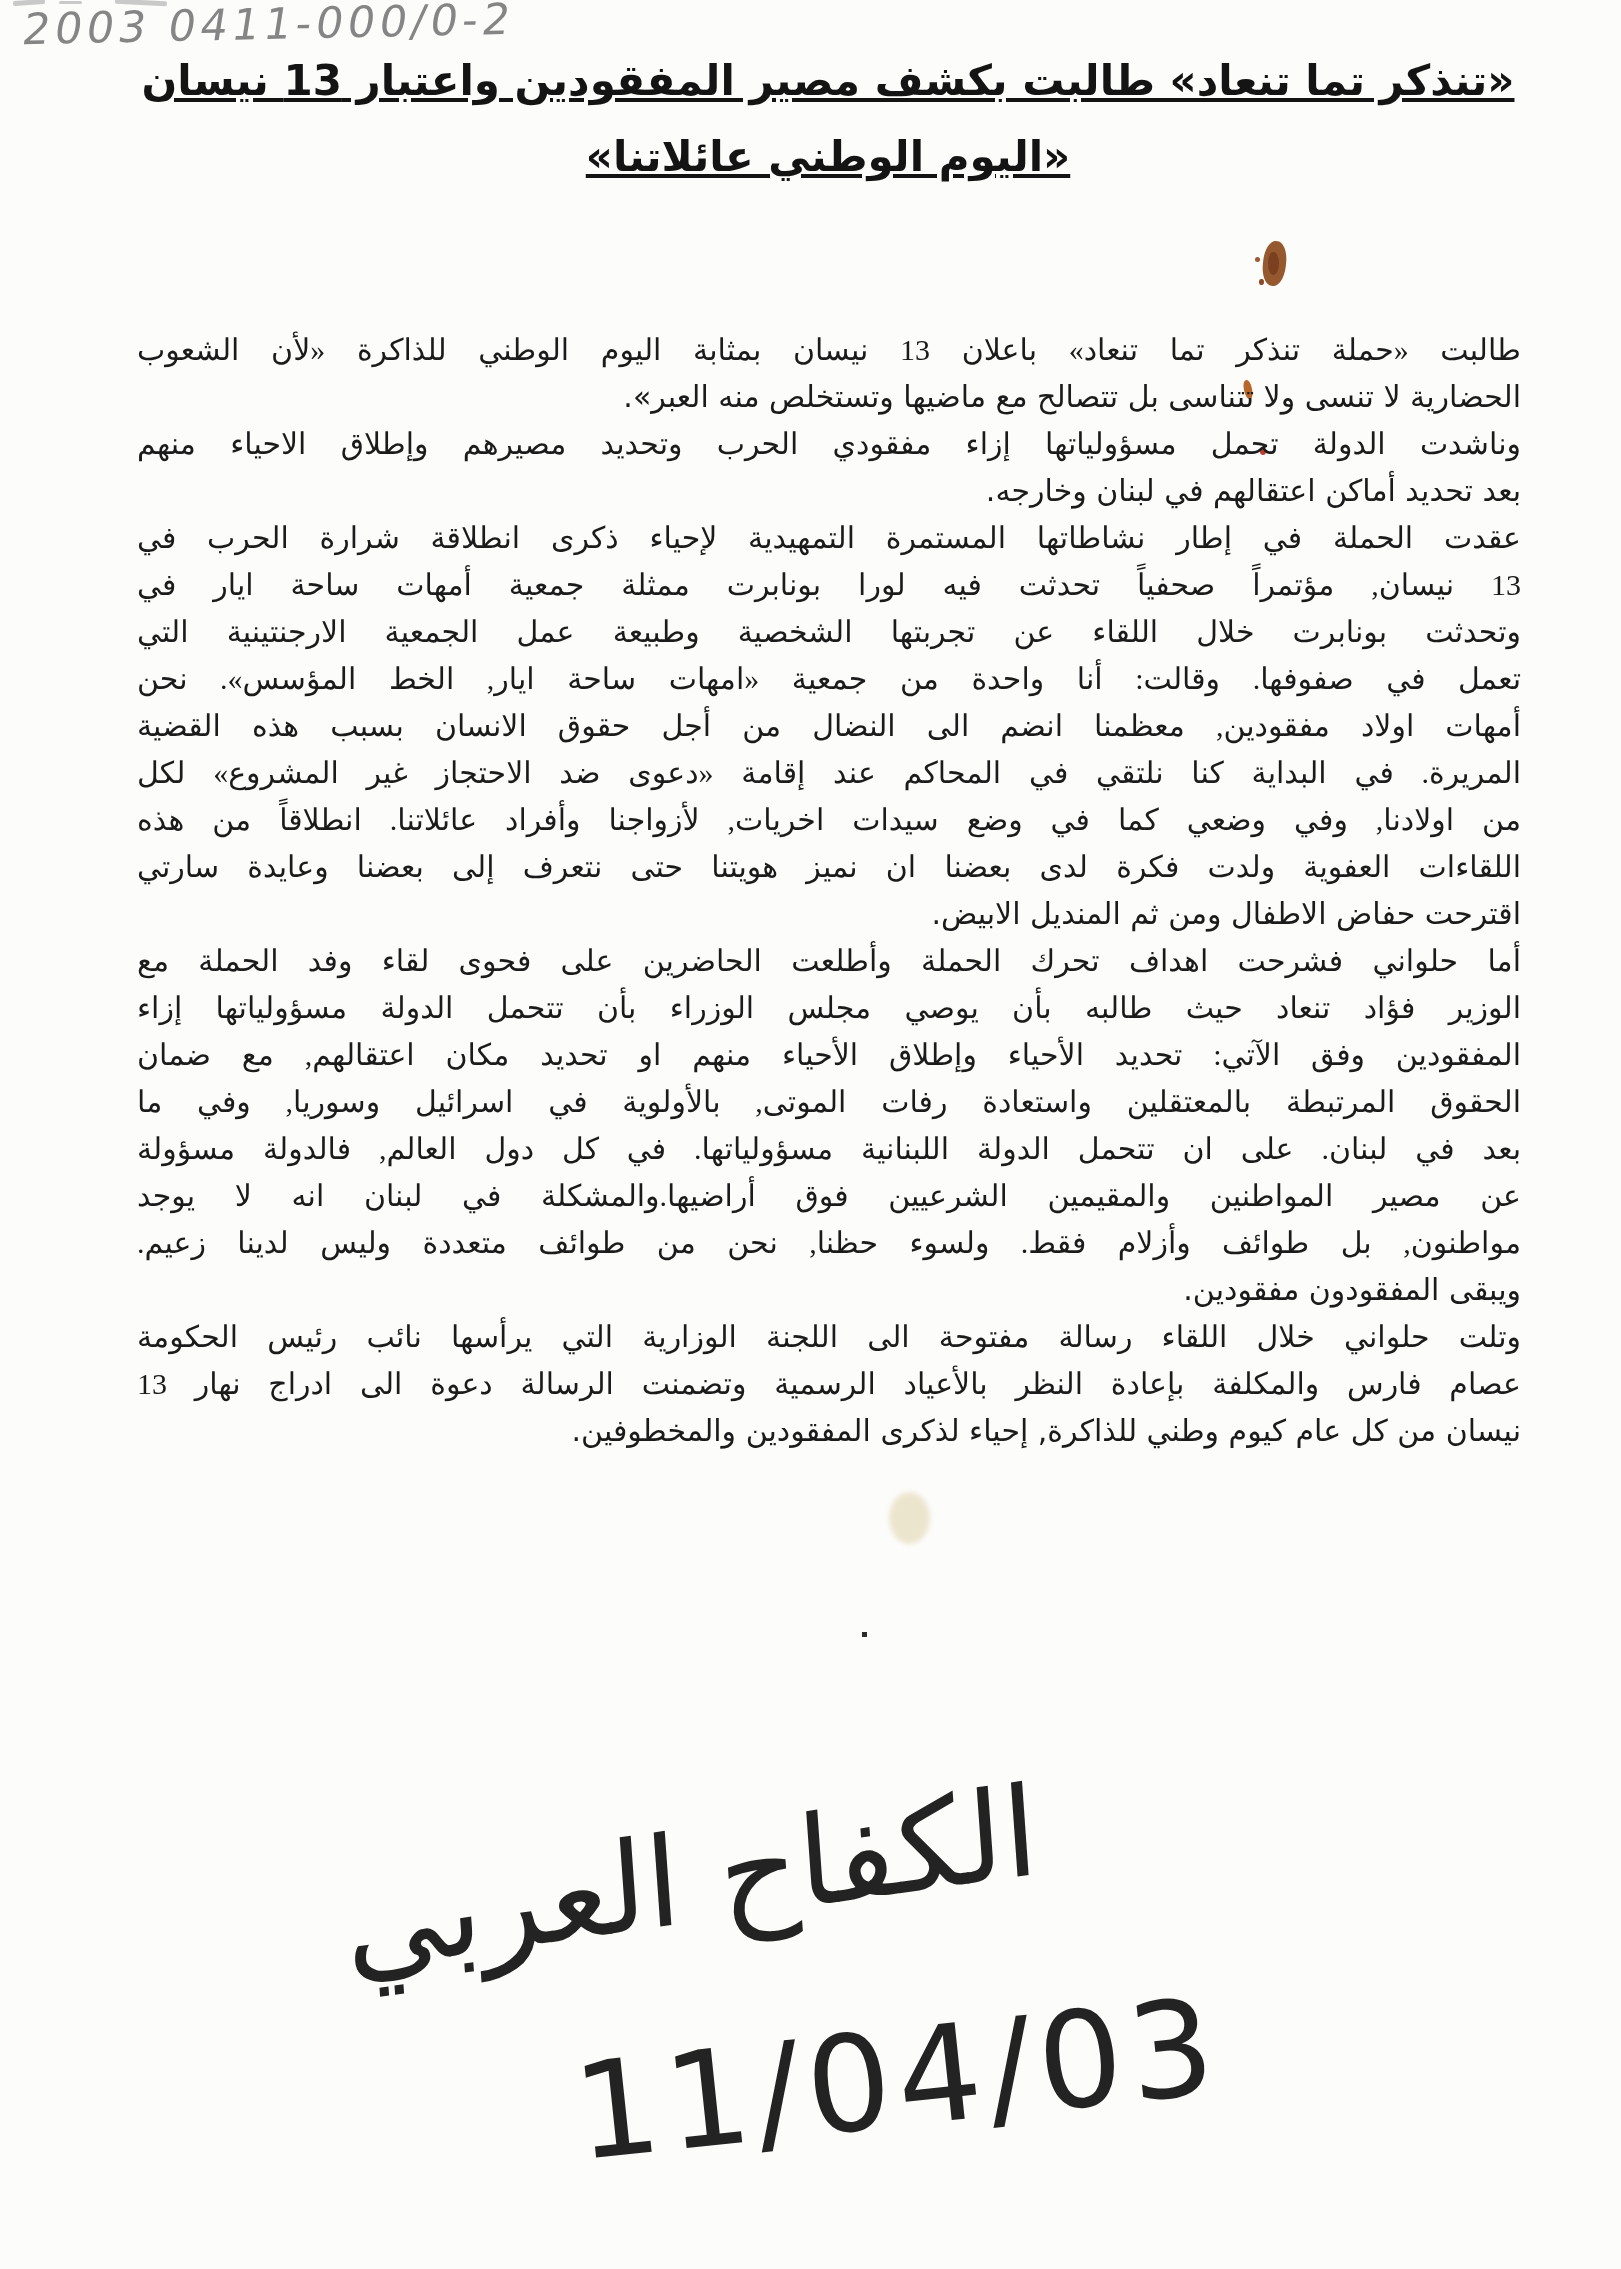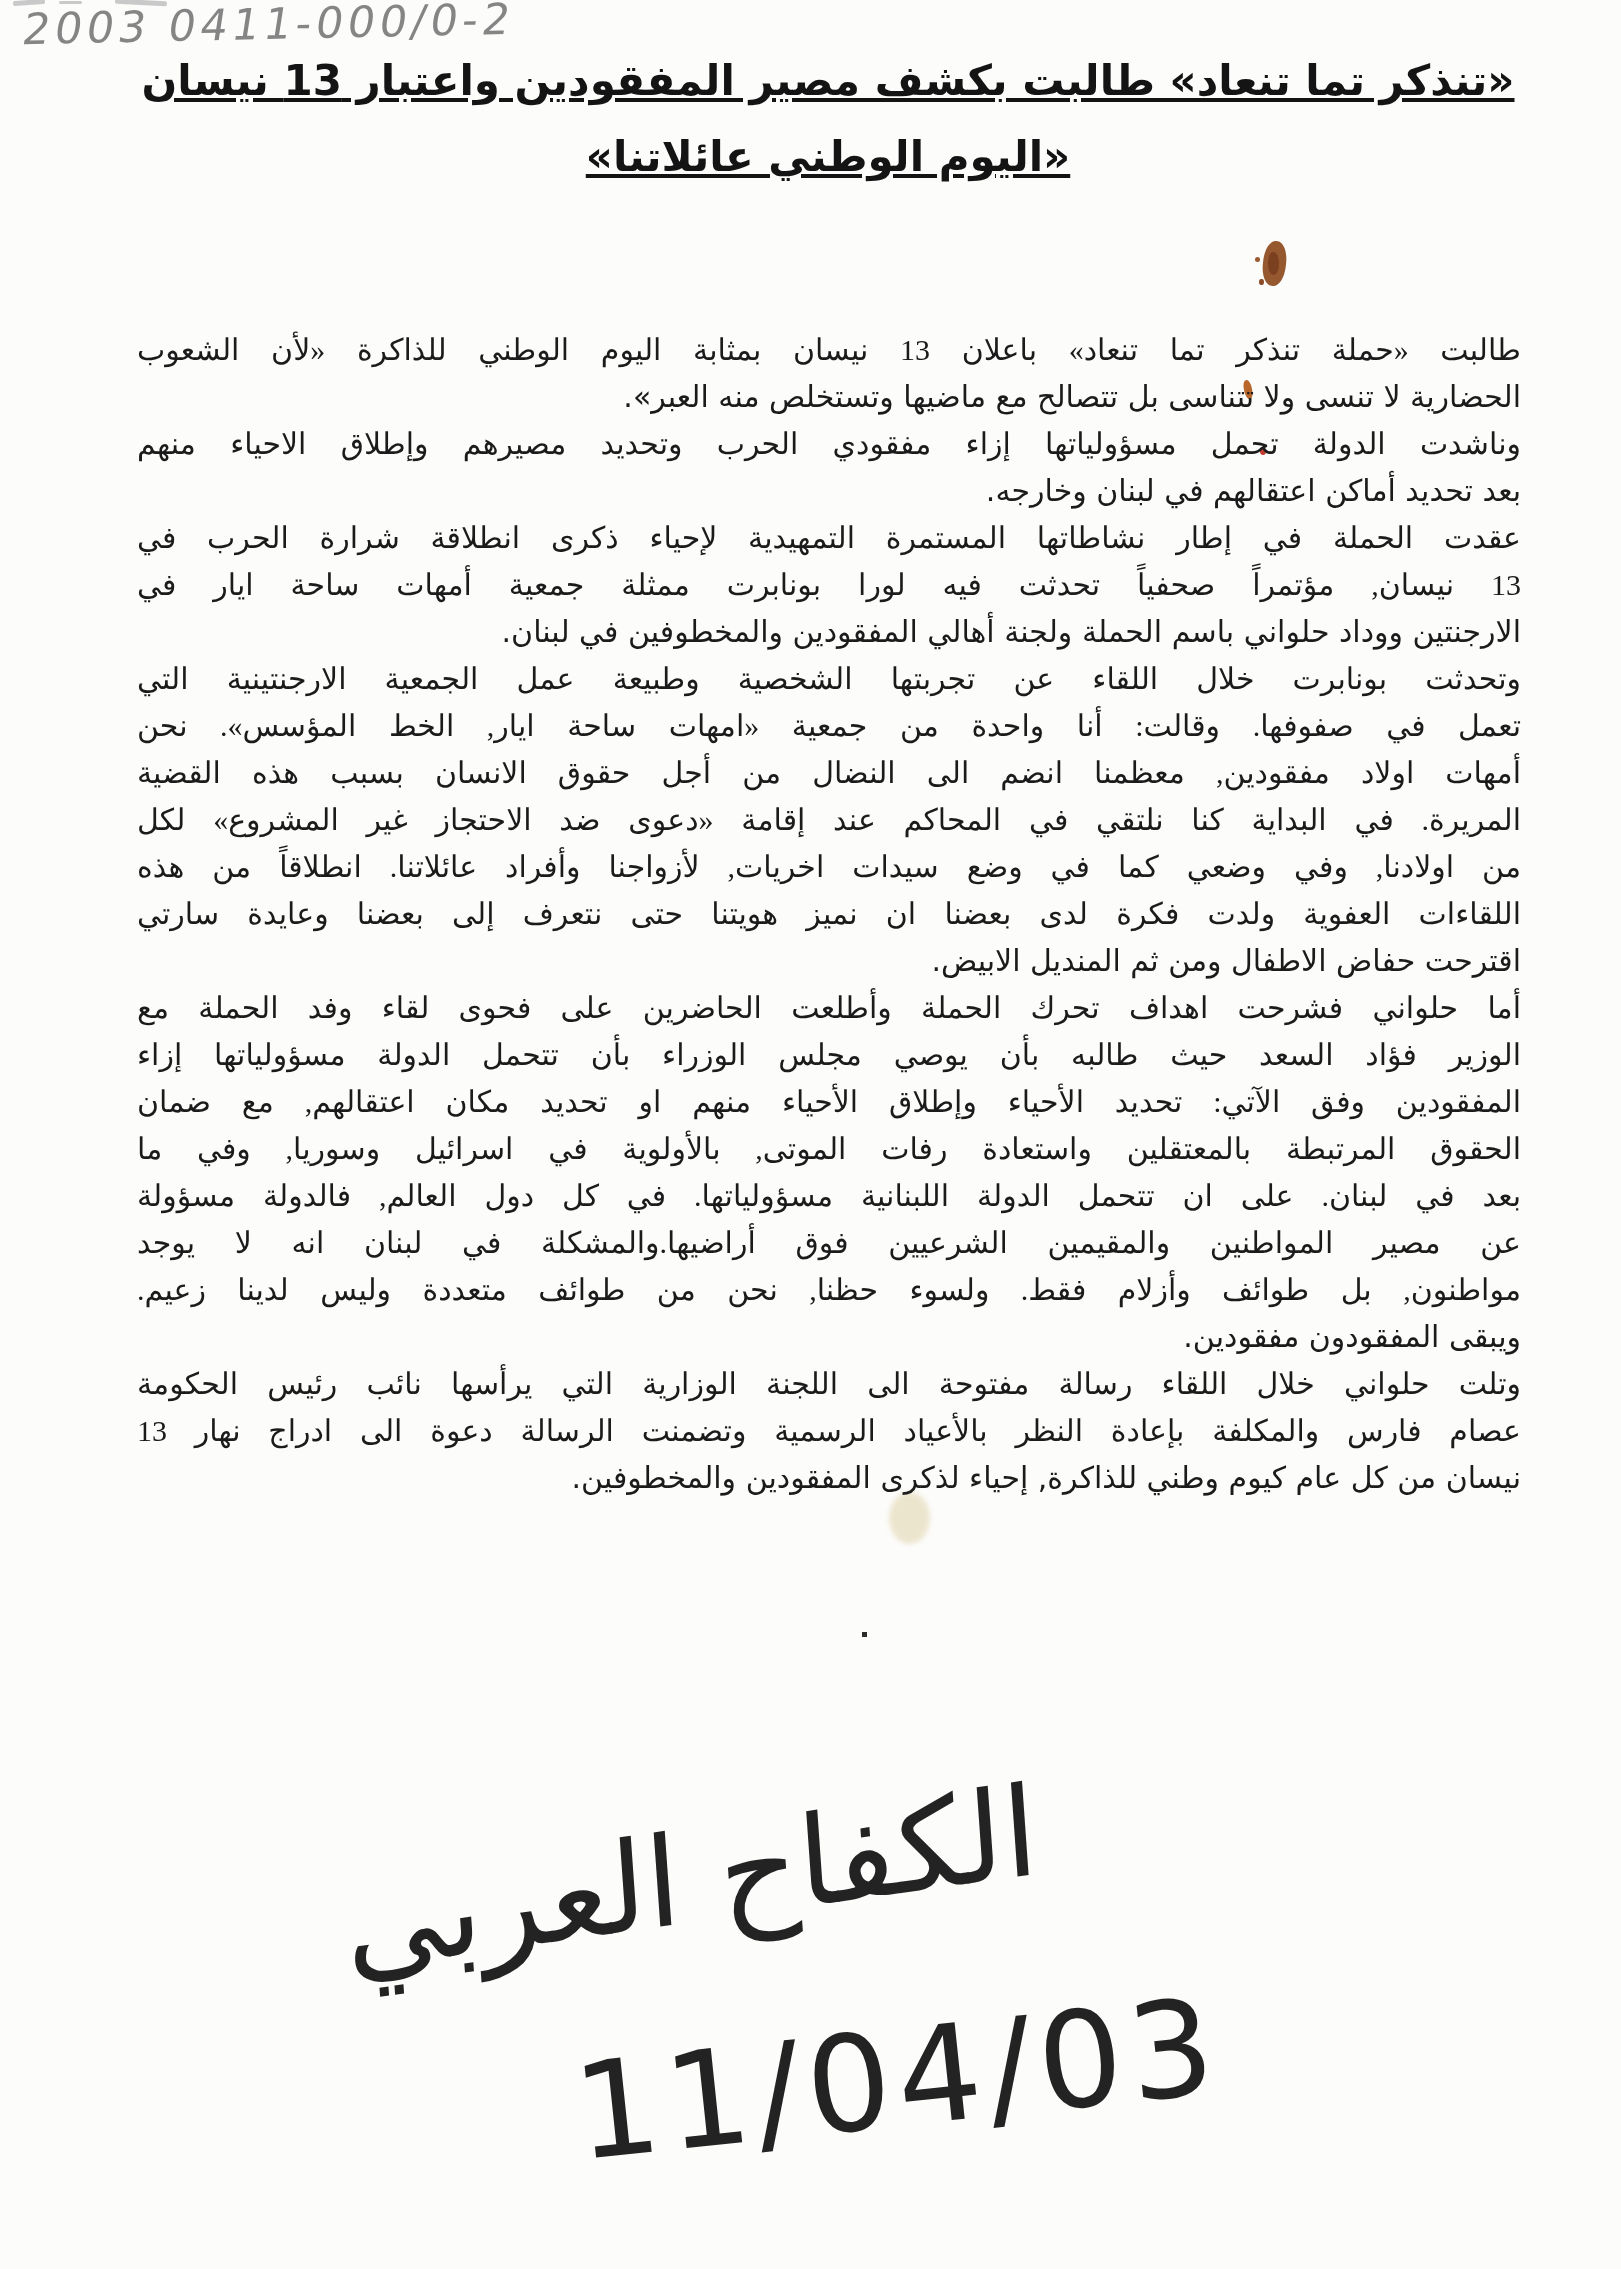--- a/index.html
+++ b/index.html
@@ -97,32 +97,31 @@
 
   <div class="body-text">
     <div class="line j">طالبت «حملة تنذكر تما تنعاد» باعلان 13 نيسان بمثابة اليوم الوطني للذاكرة «لأن الشعوب</div>
     <div class="line e">الحضارية لا تنسى ولا تتناسى بل تتصالح مع ماضيها وتستخلص منه العبر».</div>
 
     <div class="line j">وناشدت الدولة تحمل مسؤولياتها إزاء مفقودي الحرب وتحديد مصيرهم وإطلاق الاحياء منهم</div>
     <div class="line e">بعد تحديد أماكن اعتقالهم في لبنان وخارجه.</div>
 
     <div class="line j">عقدت الحملة في إطار نشاطاتها المستمرة التمهيدية لإحياء ذكرى انطلاقة شرارة الحرب في</div>
     <div class="line j">13 نيسان, مؤتمراً صحفياً تحدثت فيه لورا بونابرت ممثلة جمعية أمهات ساحة ايار في</div>
-    <div class="line e">الارجنتين ووداد حلواني باسم الحملة ولجنة أهالي المفقودين والمخطوفين في لبنان.</div>
 
     <div class="line j">وتحدثت بونابرت خلال اللقاء عن تجربتها الشخصية وطبيعة عمل الجمعية الارجنتينية التي</div>
     <div class="line j">تعمل في صفوفها. وقالت: أنا واحدة من جمعية «امهات ساحة ايار, الخط المؤسس». نحن</div>
     <div class="line j">أمهات اولاد مفقودين, معظمنا انضم الى النضال من أجل حقوق الانسان بسبب هذه القضية</div>
     <div class="line j">المريرة. في البداية كنا نلتقي في المحاكم عند إقامة «دعوى ضد الاحتجاز غير المشروع» لكل</div>
     <div class="line j">من اولادنا, وفي وضعي كما في وضع سيدات اخريات, لأزواجنا وأفراد عائلاتنا. انطلاقاً من هذه</div>
     <div class="line j">اللقاءات العفوية ولدت فكرة لدى بعضنا ان نميز هويتنا حتى نتعرف إلى بعضنا وعايدة سارتي</div>
     <div class="line e">اقترحت حفاض الاطفال ومن ثم المنديل الابيض.</div>
 
     <div class="line j">أما حلواني فشرحت اهداف تحرك الحملة وأطلعت الحاضرين على فحوى لقاء وفد الحملة مع</div>
-    <div class="line j">الوزير فؤاد السعد حيث طالبه بأن يوصي مجلس الوزراء بأن تتحمل الدولة مسؤولياتها إزاء</div>
+    <div class="line j">الوزير فؤاد تنعاد حيث طالبه بأن يوصي مجلس الوزراء بأن تتحمل الدولة مسؤولياتها إزاء</div>
     <div class="line j">المفقودين وفق الآتي: تحديد الأحياء وإطلاق الأحياء منهم او تحديد مكان اعتقالهم, مع ضمان</div>
     <div class="line j">الحقوق المرتبطة بالمعتقلين واستعادة رفات الموتى, بالأولوية في اسرائيل وسوريا, وفي ما</div>
     <div class="line j">بعد في لبنان. على ان تتحمل الدولة اللبنانية مسؤولياتها. في كل دول العالم, فالدولة مسؤولة</div>
     <div class="line j">عن مصير المواطنين والمقيمين الشرعيين فوق أراضيها.والمشكلة في لبنان انه لا يوجد</div>
     <div class="line j">مواطنون, بل طوائف وأزلام فقط. ولسوء حظنا, نحن من طوائف متعددة وليس لدينا زعيم.</div>
     <div class="line e">ويبقى المفقودون مفقودين.</div>
 
     <div class="line j">وتلت حلواني خلال اللقاء رسالة مفتوحة الى اللجنة الوزارية التي يرأسها نائب رئيس الحكومة</div>
     <div class="line j">عصام فارس والمكلفة بإعادة النظر بالأعياد الرسمية وتضمنت الرسالة دعوة الى ادراج نهار 13</div>
     <div class="line e">نيسان من كل عام كيوم وطني للذاكرة, إحياء لذكرى المفقودين والمخطوفين.</div>

